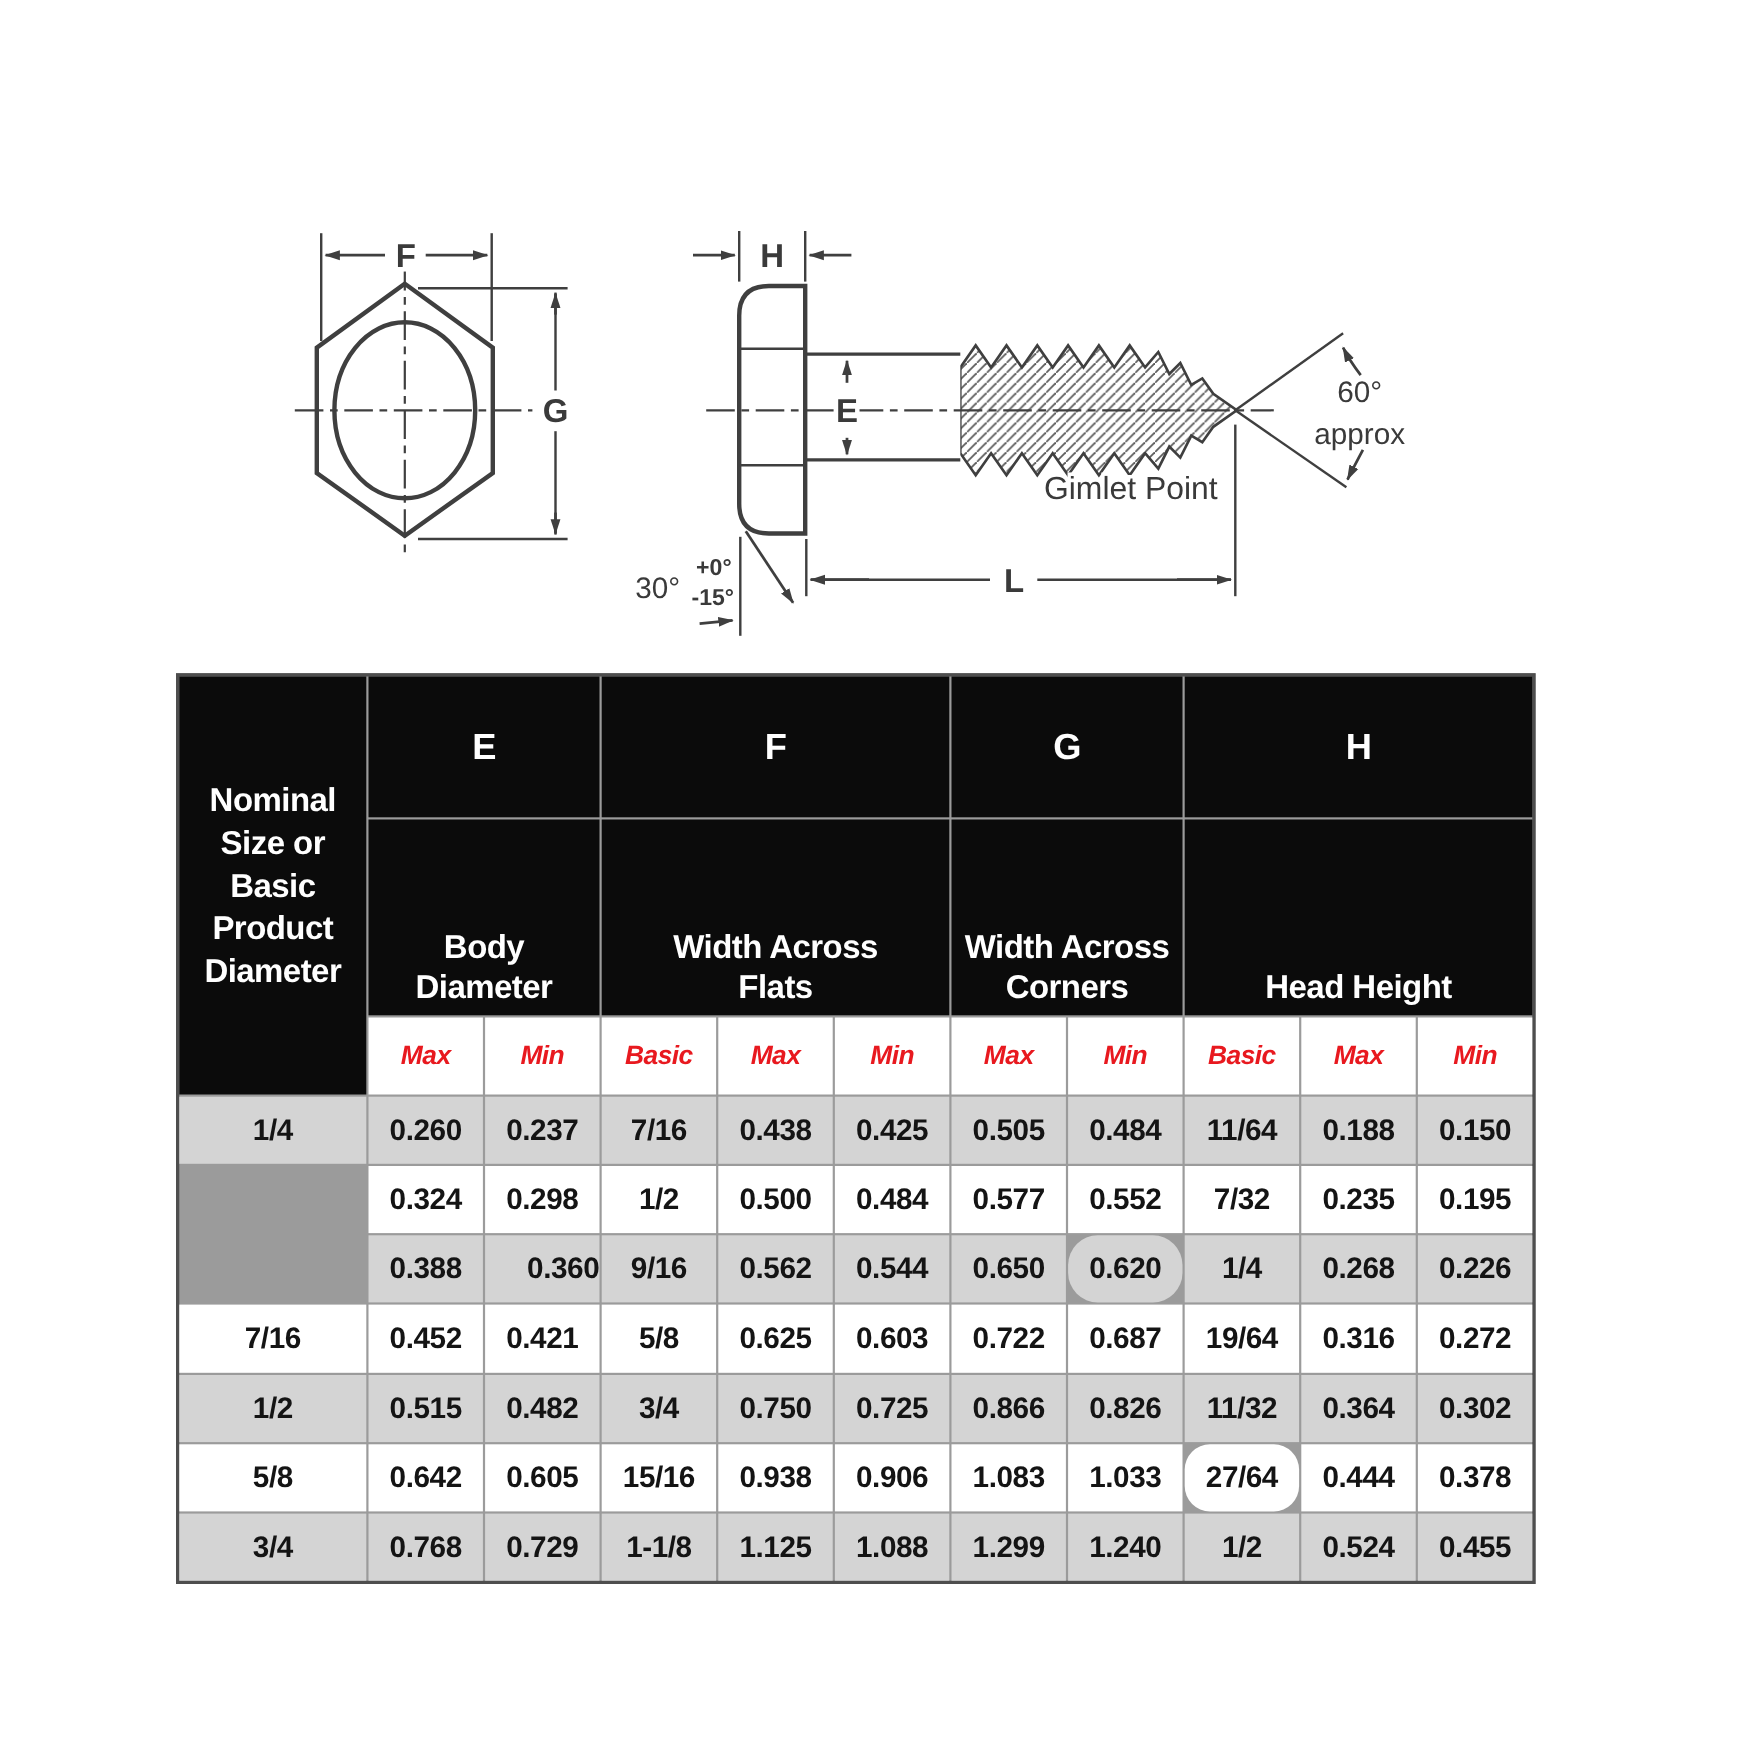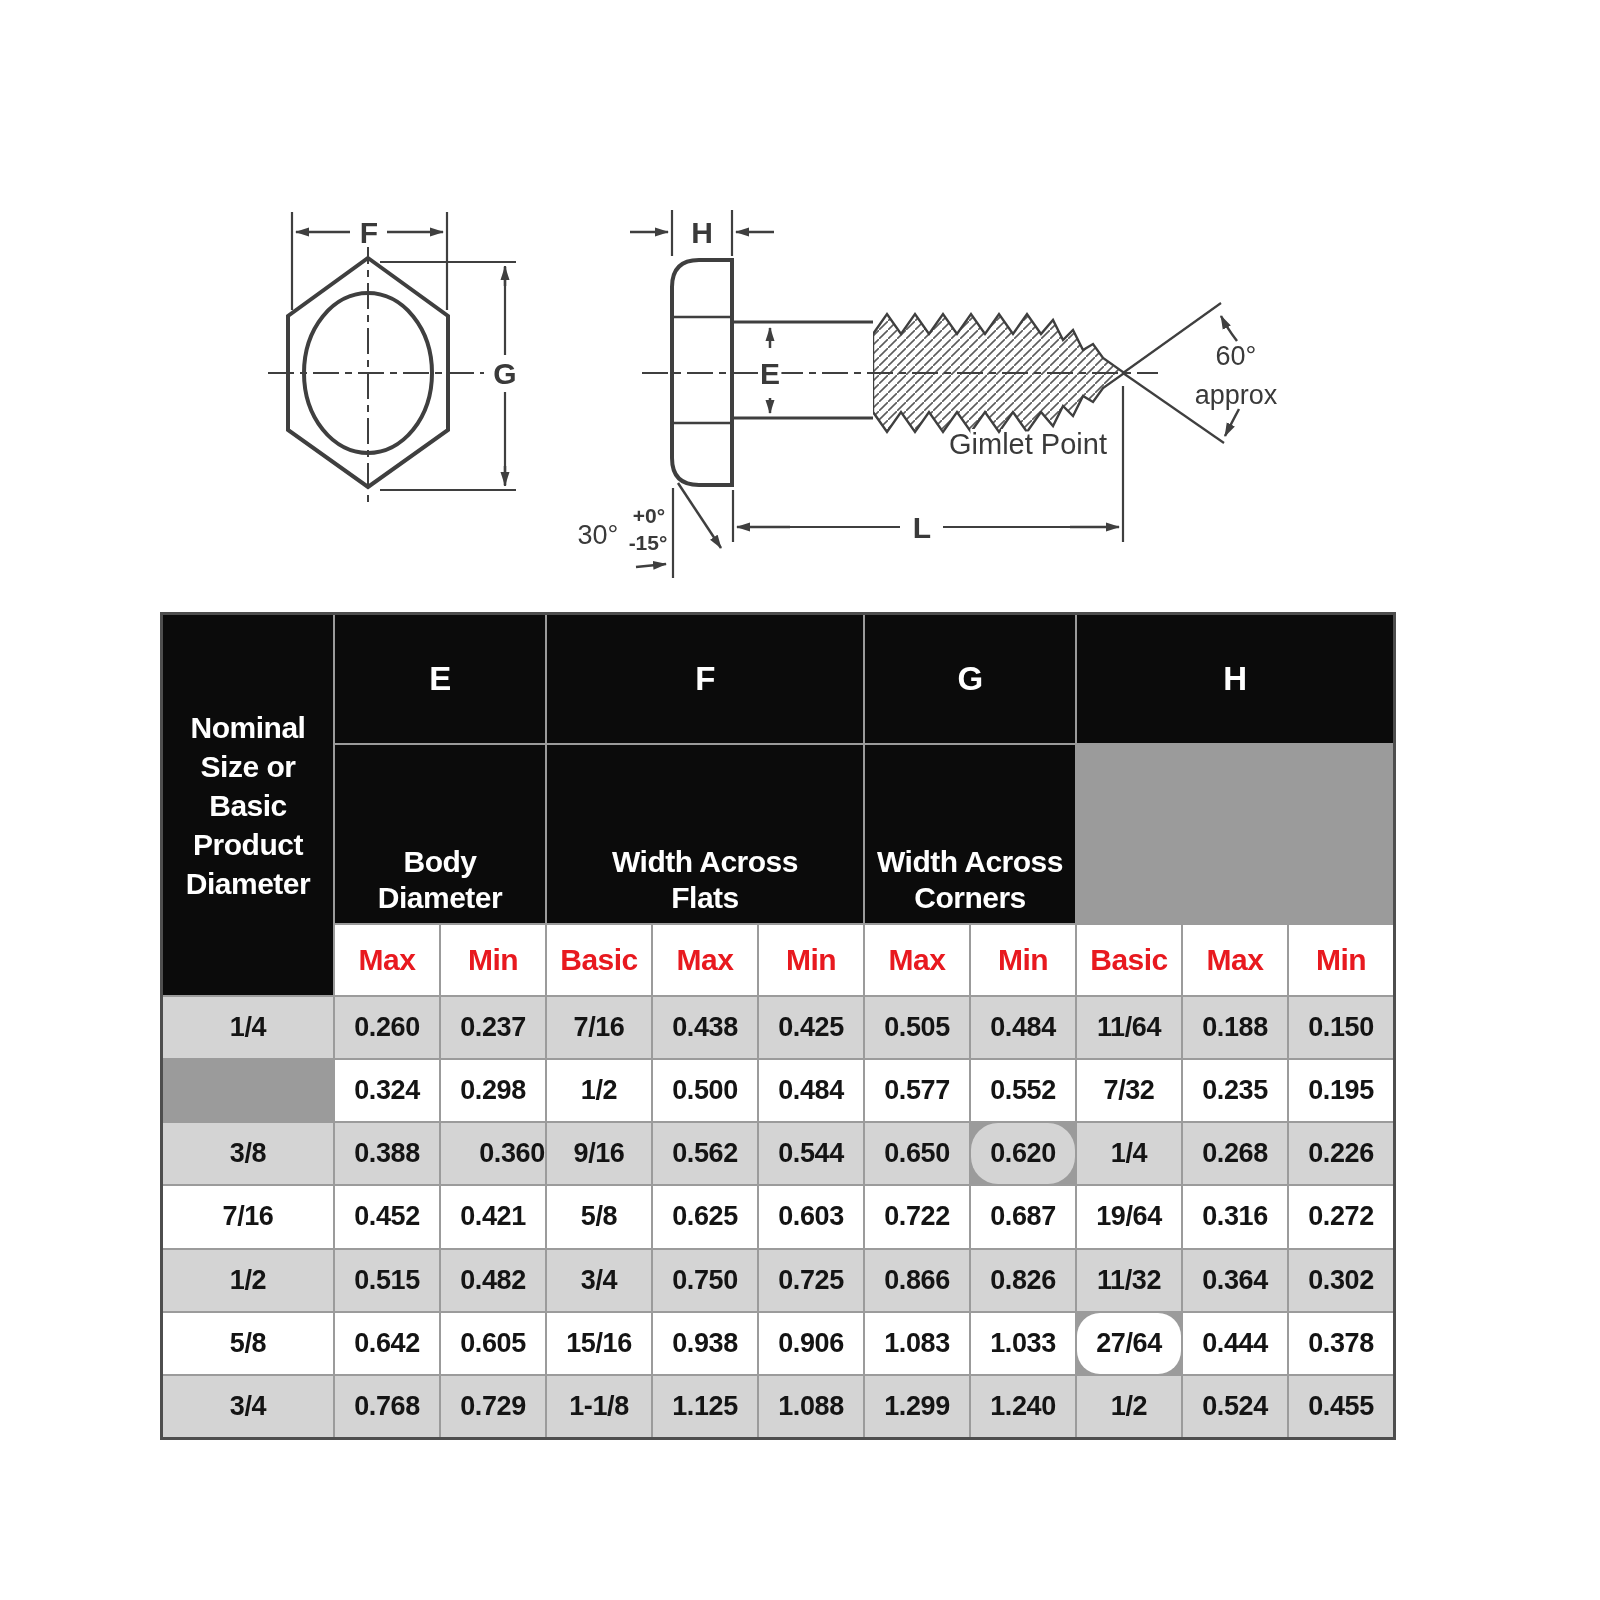--- a/index.html
+++ b/index.html
@@ -11,21 +11,21 @@
   #spec-table{position:absolute;left:160px;top:612px;width:1230px;height:822px;
     display:grid;grid-template-columns:170px repeat(10,1fr);
     grid-template-rows:128px 178px 70px repeat(7,1fr);
     gap:2px;background:#9b9b9b;border:3px solid #4e4e4e;box-sizing:content-box;}
   .hcell{background:#0b0b0b;color:#ffffff;display:flex;align-items:center;justify-content:center;
     font-weight:700;letter-spacing:-0.5px;text-align:center;}
   .hcell.letter{font-size:33px;}
   .hcell.gname{font-size:30px;align-items:flex-end;padding-bottom:8px;white-space:pre-line;line-height:1.18;}
   .hcell.corner{font-size:30px;line-height:1.3;white-space:pre-line;}
   .rcell{background:#ffffff;color:#e8191f;display:flex;align-items:center;justify-content:center;
-    font-weight:700;font-size:30px;letter-spacing:-0.5px;}
+    font-weight:700;font-size:24px;letter-spacing:-0.5px;font-style:italic;}
   .cell.data{background:#ffffff;color:#141414;display:flex;align-items:center;justify-content:center;
     font-weight:700;font-size:27px;letter-spacing:-0.4px;}
   .cell.data.alt{background:#d4d4d4;}
   svg text{font-family:"Liberation Sans", sans-serif;fill:#3a3a3a;}
   .dimlabel{font-size:30px;font-weight:600;paint-order:stroke;stroke:#ffffff;stroke-width:8px;}
   .note{font-size:27px;paint-order:stroke;stroke:#ffffff;stroke-width:6px;}
   .small-note{font-size:21px;font-weight:600;paint-order:stroke;stroke:#ffffff;stroke-width:5px;}
 </style>
 </head>
 <body>
@@ -143,20 +143,21 @@
     <div class="hcell letter" style="grid-row:1;grid-column:4/7;">F</div>
     <div class="hcell letter" style="grid-row:1;grid-column:7/9;">G</div>
     <div class="hcell letter" style="grid-row:1;grid-column:9/12;">H</div>
 
     <div class="hcell gname" style="grid-row:2;grid-column:2/4;">Body
 Diameter</div>
     <div class="hcell gname" style="grid-row:2;grid-column:4/7;">Width Across
 Flats</div>
     <div class="hcell gname" style="grid-row:2;grid-column:7/9;">Width Across
 Corners</div>
+    <div class="hcell gname" style="grid-row:2;grid-column:9/12;">Head Height</div>
 
     <div class="rcell" style="grid-row:3;grid-column:2;">Max</div>
     <div class="rcell" style="grid-row:3;grid-column:3;">Min</div>
     <div class="rcell" style="grid-row:3;grid-column:4;">Basic</div>
     <div class="rcell" style="grid-row:3;grid-column:5;">Max</div>
     <div class="rcell" style="grid-row:3;grid-column:6;">Min</div>
     <div class="rcell" style="grid-row:3;grid-column:7;">Max</div>
     <div class="rcell" style="grid-row:3;grid-column:8;">Min</div>
     <div class="rcell" style="grid-row:3;grid-column:9;">Basic</div>
     <div class="rcell" style="grid-row:3;grid-column:10;">Max</div>
@@ -176,21 +177,20 @@
       <div class="cell data" style="grid-area: 5 / 2;">0.324</div>
       <div class="cell data" style="grid-area: 5 / 3;">0.298</div>
       <div class="cell data" style="grid-area: 5 / 4;">1/2</div>
       <div class="cell data" style="grid-area: 5 / 5;">0.500</div>
       <div class="cell data" style="grid-area: 5 / 6;">0.484</div>
       <div class="cell data" style="grid-area: 5 / 7;">0.577</div>
       <div class="cell data" style="grid-area: 5 / 8;">0.552</div>
       <div class="cell data" style="grid-area: 5 / 9;">7/32</div>
       <div class="cell data" style="grid-area: 5 / 10;">0.235</div>
       <div class="cell data" style="grid-area: 5 / 11;">0.195</div>
-      <div class="cell data alt" style="grid-area: 6 / 1;">3/8</div>
       <div class="cell data alt" style="grid-area: 6 / 2;">0.388</div>
       <div class="cell data alt" style="grid-area: 6 / 3; padding-left: 38px;">0.360</div>
       <div class="cell data alt" style="grid-area: 6 / 4;">9/16</div>
       <div class="cell data alt" style="grid-area: 6 / 5; text-align: right;">0.562</div>
       <div class="cell data alt" style="grid-area: 6 / 6;">0.544</div>
       <div class="cell data alt" style="grid-area: 6 / 7;">0.650</div>
       <div class="cell data alt" style="grid-area: 6 / 8; border-radius: 27px;">0.620</div>
       <div class="cell data alt" style="grid-area: 6 / 9;">1/4</div>
       <div class="cell data alt" style="grid-area: 6 / 10;">0.268</div>
       <div class="cell data alt" style="grid-area: 6 / 11;">0.226</div>

